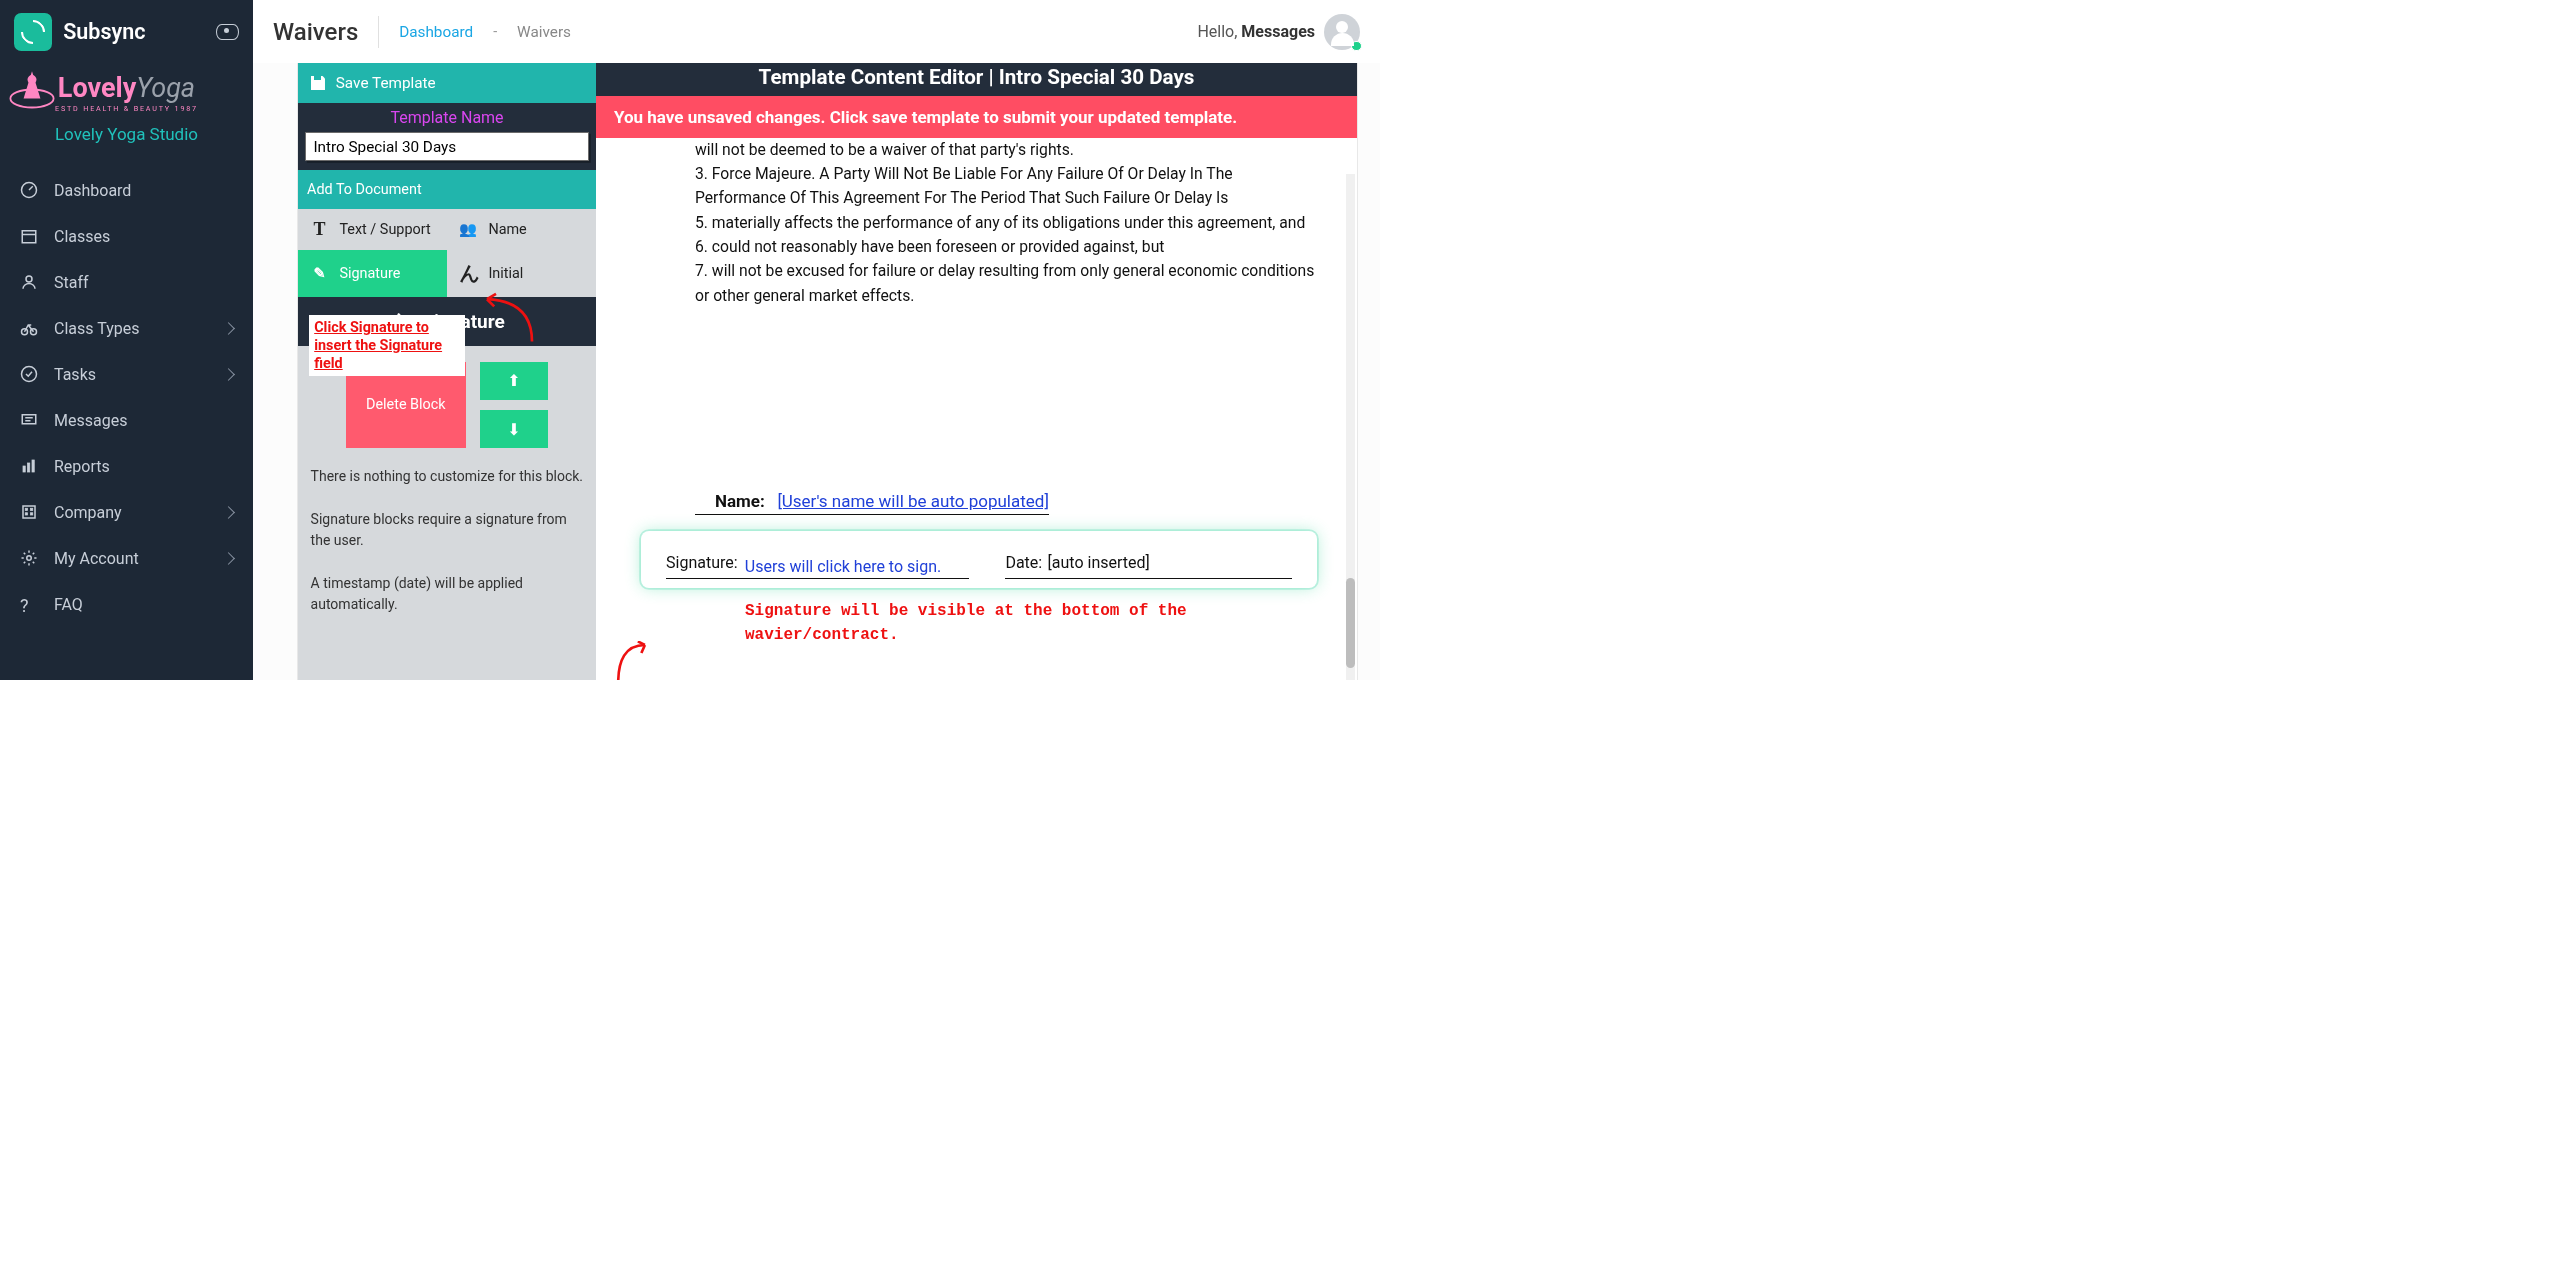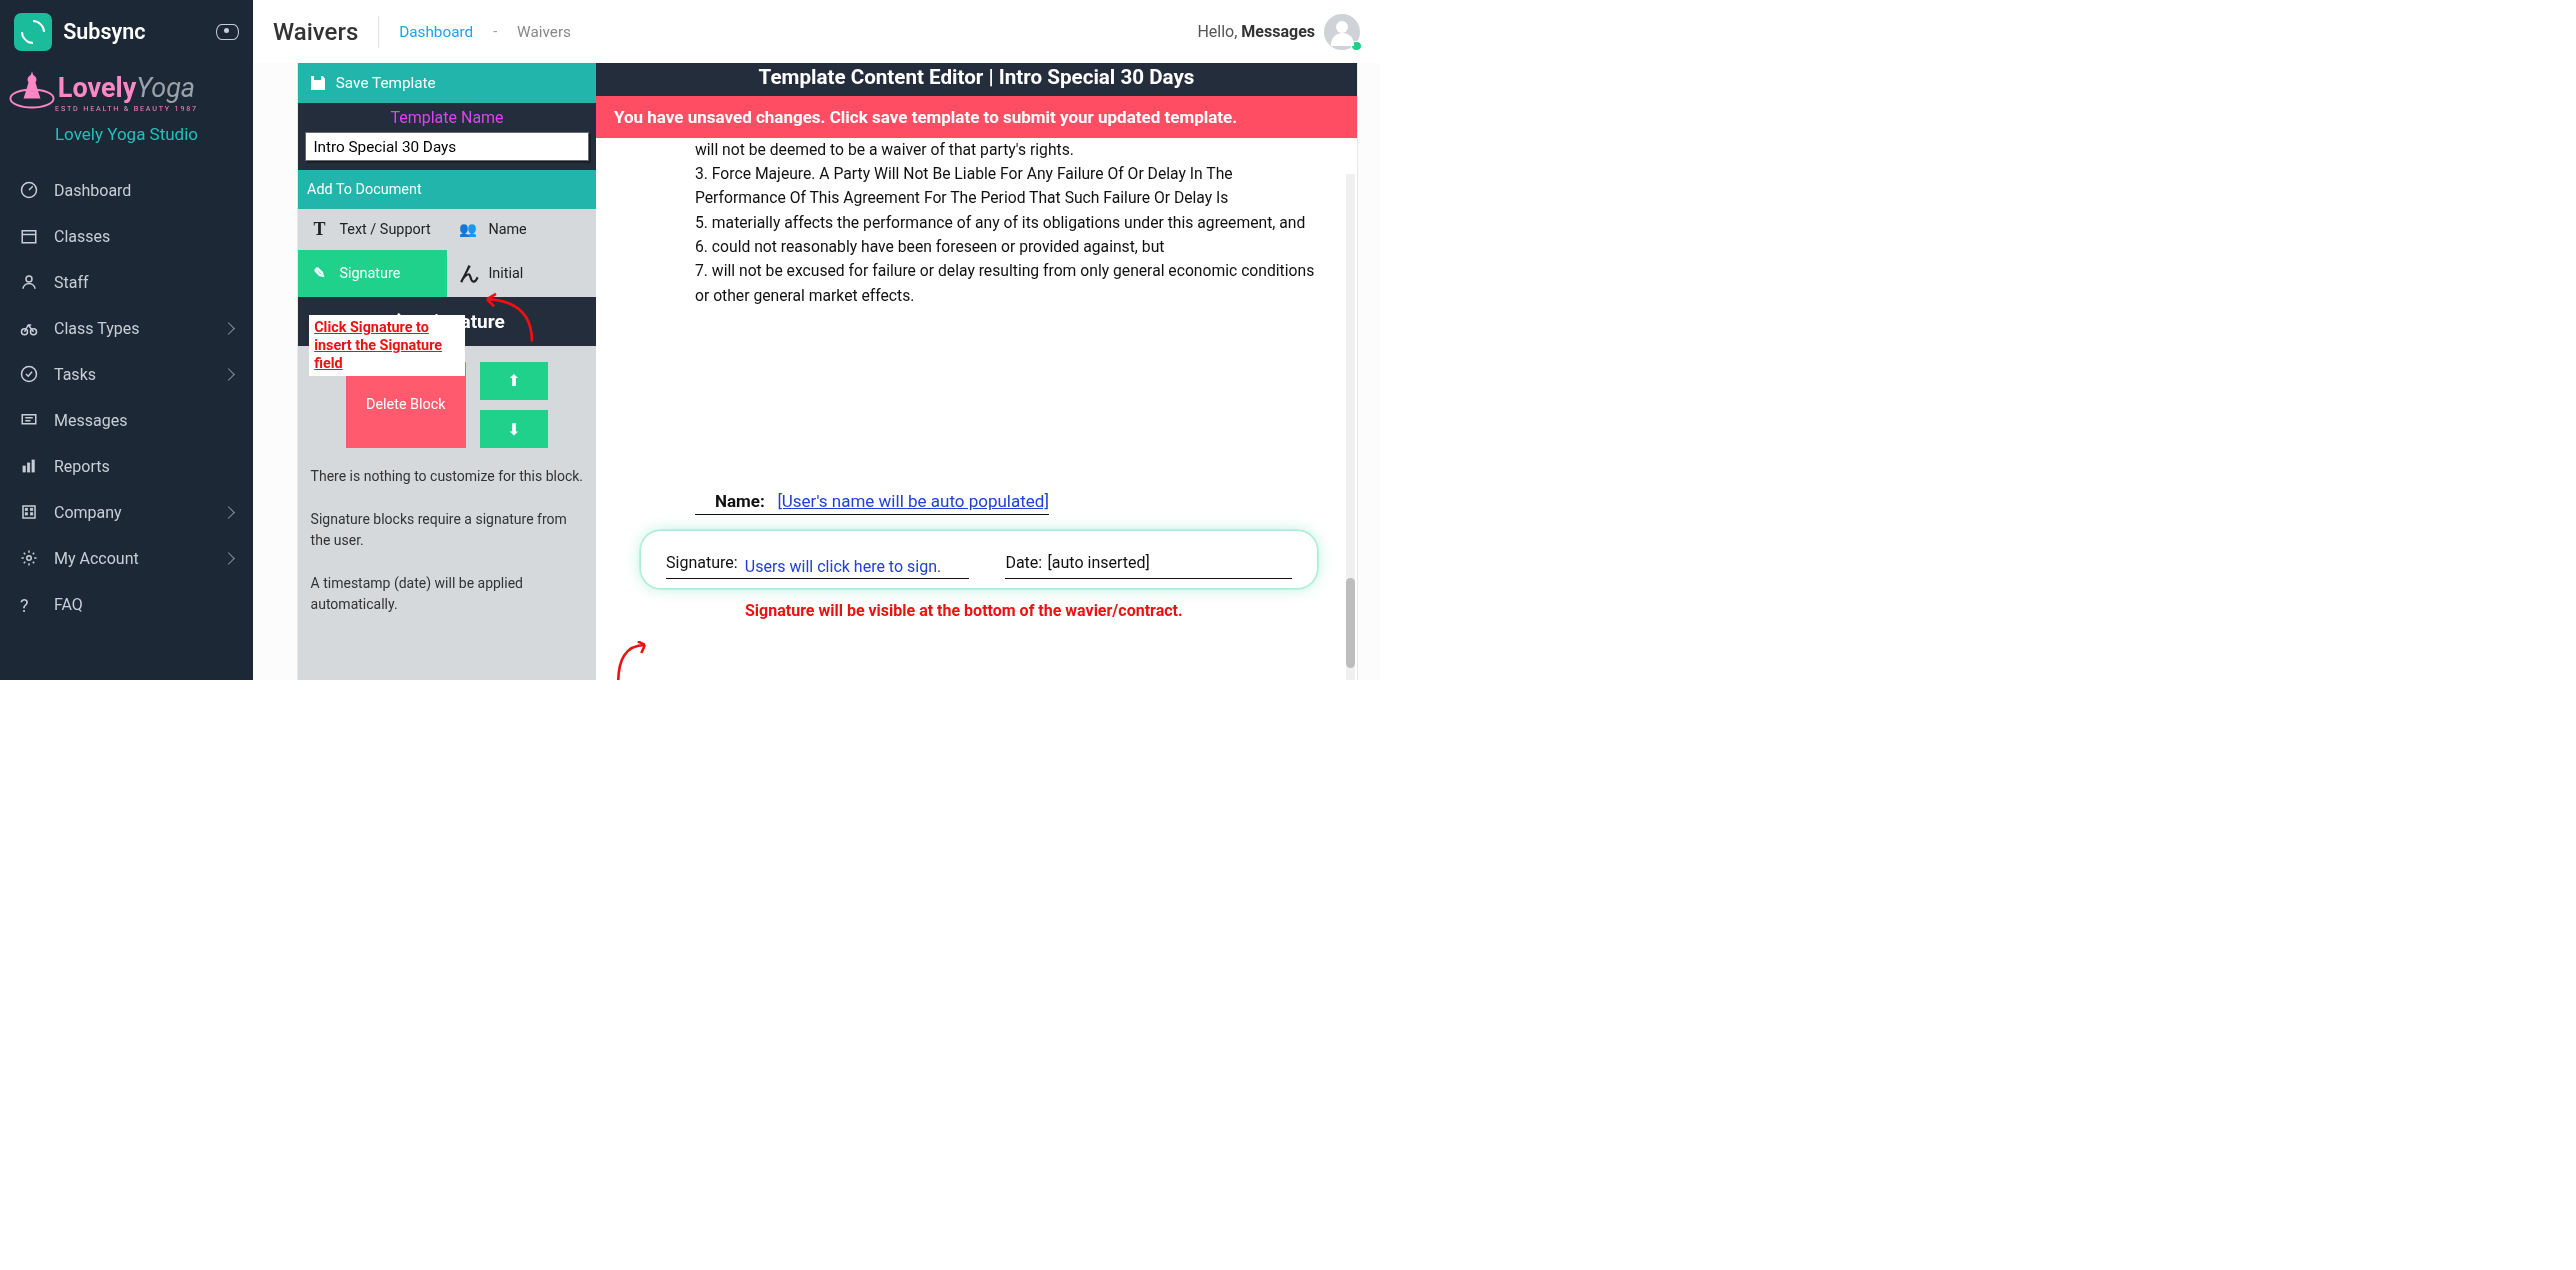--- a/index.html
+++ b/index.html
@@ -80,27 +80,27 @@
   
   .doc-wrap{ flex:1; display:flex; flex-direction:column; background:#fff; position:relative;}
   .alert{ background:#ff4d63; color:#fff; font-weight:700; font-size:17px; padding:10.8px 18px;}
   .doc-scroll{ flex:1; overflow:hidden; padding:0 0 0 0; position:relative;}
   .doc{ padding:0 36px 36px 99px; font-size:15.7px; color:#111; line-height:1.55;}
   .name-line{ margin-top:180px; font-size:17px;}
   .name-line b{font-weight:700;margin-left:20px;}
   .name-line .fill{ color:#2040d8; text-decoration:underline;}
   .name-underline{ border-bottom:1.8px solid #111; display:inline-block; min-width:314px;}
 
-  .sig-box{ background:#fff; border-radius:20px; box-shadow:0 0 16px #1fd18b55, 0 0 0 1.8px #c9f3e8; padding:20px 25px 9px; margin:16px 3.6px 0 -54px; position:relative;}
+  .sig-box{ background:#fff; border-radius:8px; box-shadow:0 0 16px #1fd18b55, 0 0 0 1.8px #c9f3e8; padding:20px 25px 9px; margin:16px 3.6px 0 -54px; position:relative;}
   .sig-row{ display:flex; gap:36px; align-items:flex-end;}
   .sig-field{ flex:1; display:flex; align-items:flex-end; gap:7.2px; border-bottom:1.8px solid #111; padding-bottom:1.8px; font-size:16px;}
   .sig-click{ color:#2040d8; font-size:16px; line-height:1.2;}
   .sig-date{ width:287px; display:flex; align-items:flex-end; gap:5.4px; border-bottom:1.8px solid #111; padding-bottom:1.8px; font-size:16px;}
 
-  .anno2{ color:#e11; font-weight:700; font-size:16px; padding-left:50px; margin-top:10.8px;}
+  .anno2{ color:#e11; font-weight:700; font-size:16px; padding-left:50px; margin-top:10.8px;font-family:Liberation Mono, monospace;}
   .anno-arrow2{ position:absolute; left:17px; top:503px; width:39px; height:54px;} 
 
   .editor-head{ background:#232d3b; color:#fff; font-weight:700; font-size:20.6px; text-align:center; padding:1.8px 0 7.2px; white-space:nowrap;}
   
   
   .scroll-track{ position:absolute; right:1.8px; top:36px; bottom:9px; width:9px; background:#f0f0f0;}
   .scroll-thumb{ position:absolute; right:1.8px; bottom:27px; width:9px; height:90px; background:#bdbdbd; border-radius:4.5px;}
 
   
   .squig{ font-family: cursive; font-weight:700; font-size:20px;}

